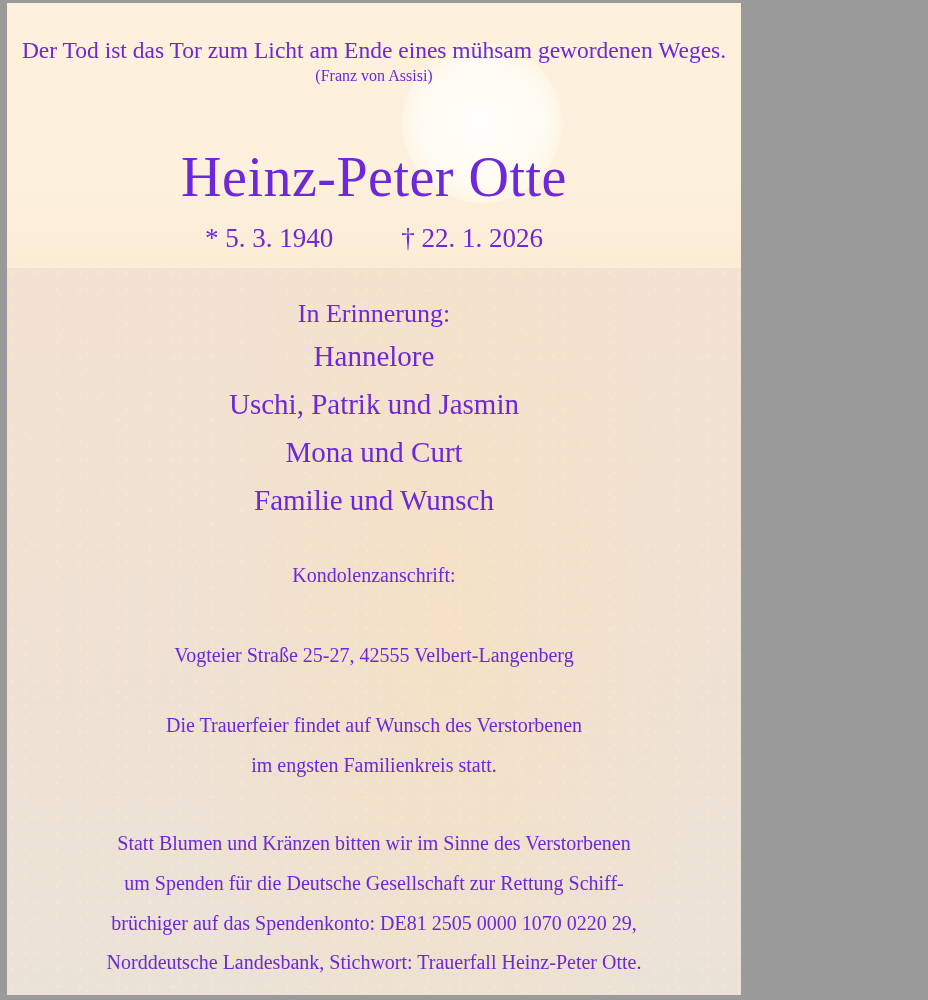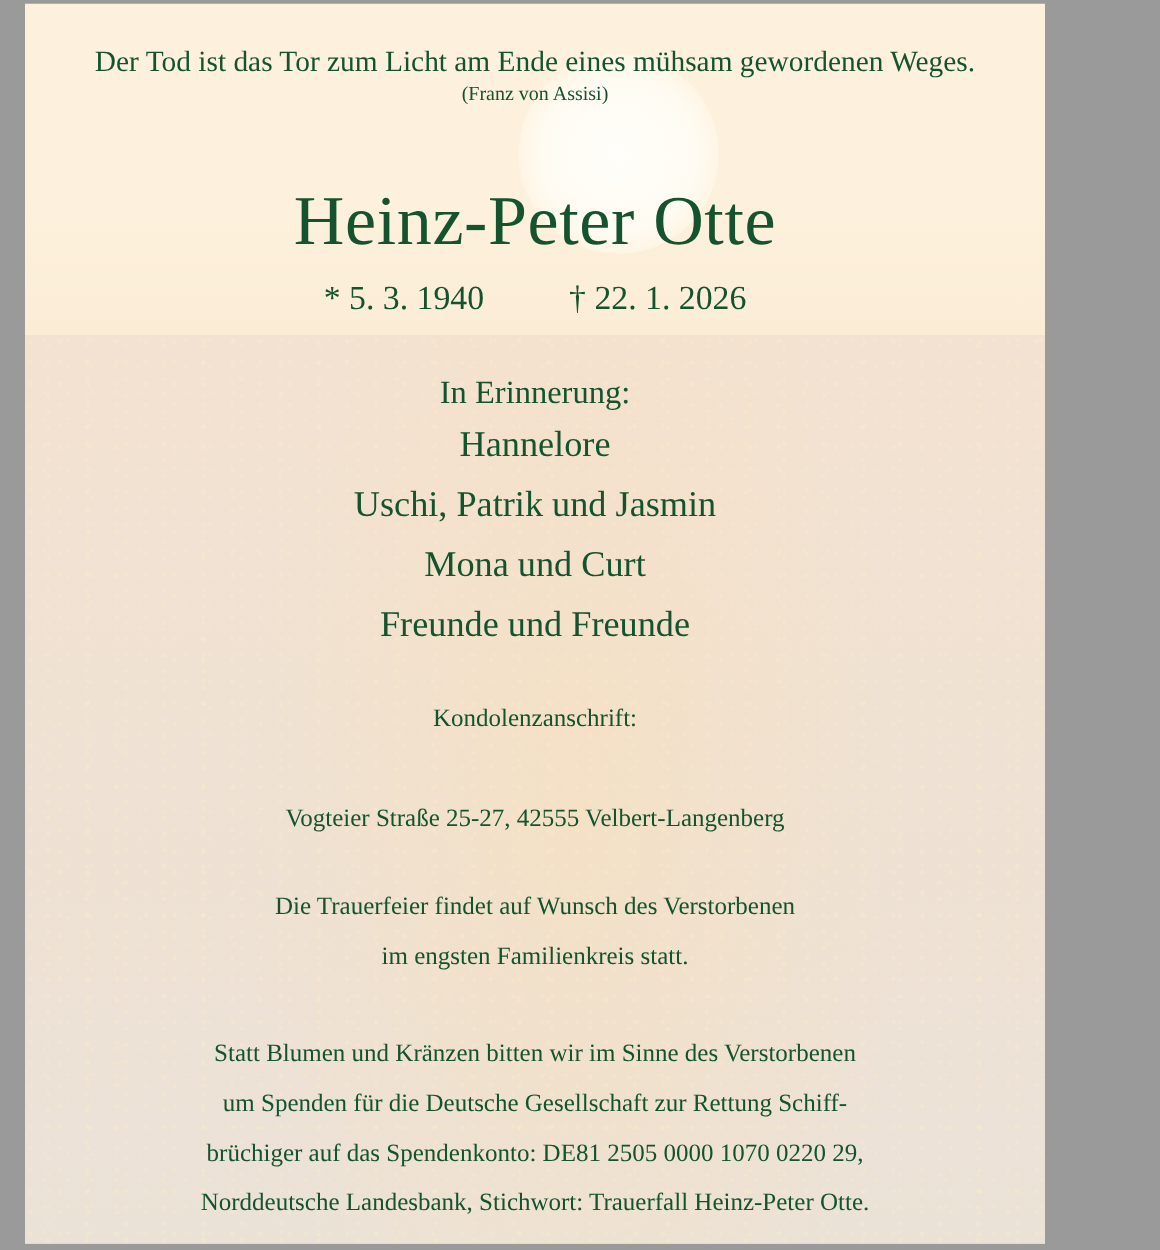--- a/index.html
+++ b/index.html
@@ -5,28 +5,28 @@
     html, body {
       margin: 0;
       padding: 0;
       width: 928px;
       height: 1000px;
       background: #9a9a9a;
       overflow: hidden;
     }
     .card {
       position: absolute;
-      left: 20px;
+      left: 7px;
       top: 3px;
-      width: 816px;
+      width: 734px;
       height: 992px;
       overflow: hidden;
       background: #f1e4d6;
       font-family: "Liberation Serif", "DejaVu Serif", serif;
-      color: #14532d;
+      color: #6d28d9;
       text-align: center;
     }
     .sky {
       position: absolute;
       left: 0; top: 0;
       width: 100%;
       height: 265px;
       background: linear-gradient(180deg, #fdf0dc 0%, #fdf1dd 60%, #fbecd6 100%);
     }
     .sun {
@@ -104,21 +104,21 @@
 
     <div class="line name">Heinz-Peter Otte</div>
     <div class="line dates">
       <span>* 5. 3. 1940</span><span class="gap"></span><span>† 22. 1. 2026</span>
     </div>
 
     <div class="line memory-label">In Erinnerung:</div>
     <div class="line mourner m0">Hannelore</div>
     <div class="line mourner m1">Uschi, Patrik und Jasmin</div>
     <div class="line mourner m2">Mona und Curt</div>
-    <div class="line mourner m3">Freunde und Freunde</div>
+    <div class="line mourner m3">Familie und Wunsch</div>
 
     <div class="line body-text c0">Kondolenzanschrift:</div>
     <div class="line body-text c2">Vogteier Straße 25-27, 42555 Velbert-Langenberg</div>
 
     <div class="line body-text f0">Die Trauerfeier findet auf Wunsch des Verstorbenen</div>
     <div class="line body-text f1">im engsten Familienkreis statt.</div>
 
     <div class="line body-text d0">Statt Blumen und Kränzen bitten wir im Sinne des Verstorbenen</div>
     <div class="line body-text d1">um Spenden für die Deutsche Gesellschaft zur Rettung Schiff-</div>
     <div class="line body-text d2">brüchiger auf das Spendenkonto: DE81 2505 0000 1070 0220 29,</div>

